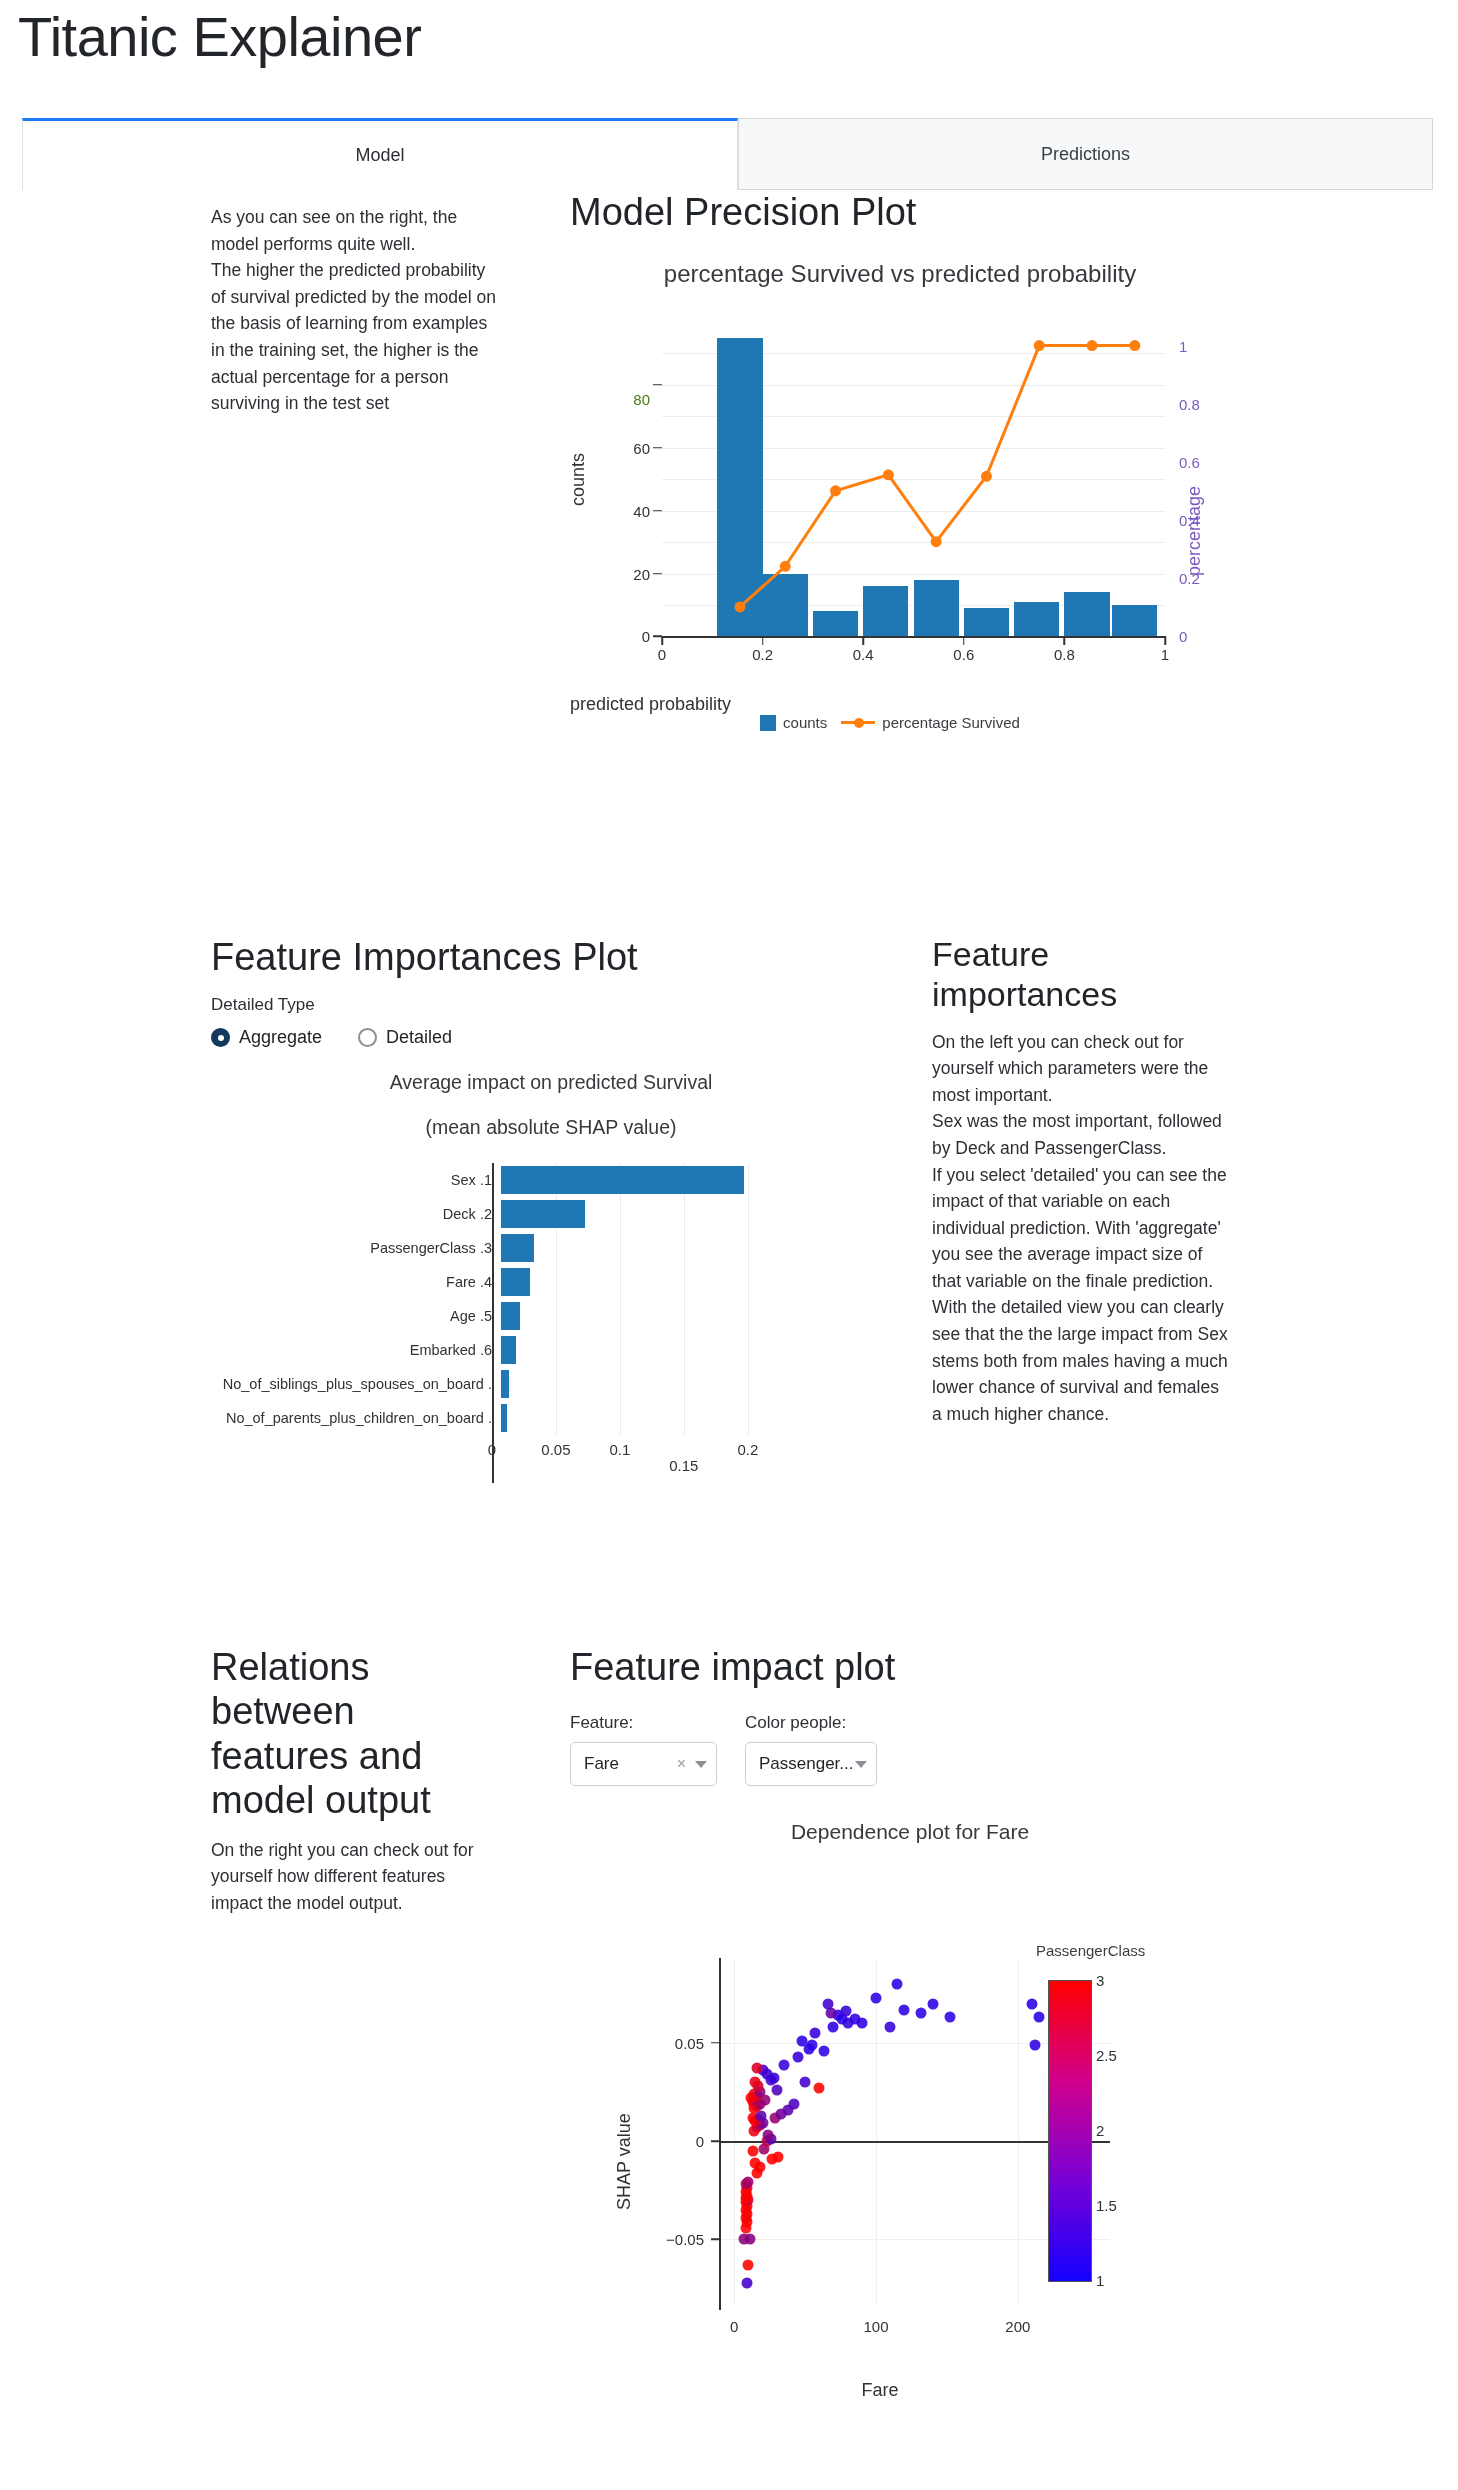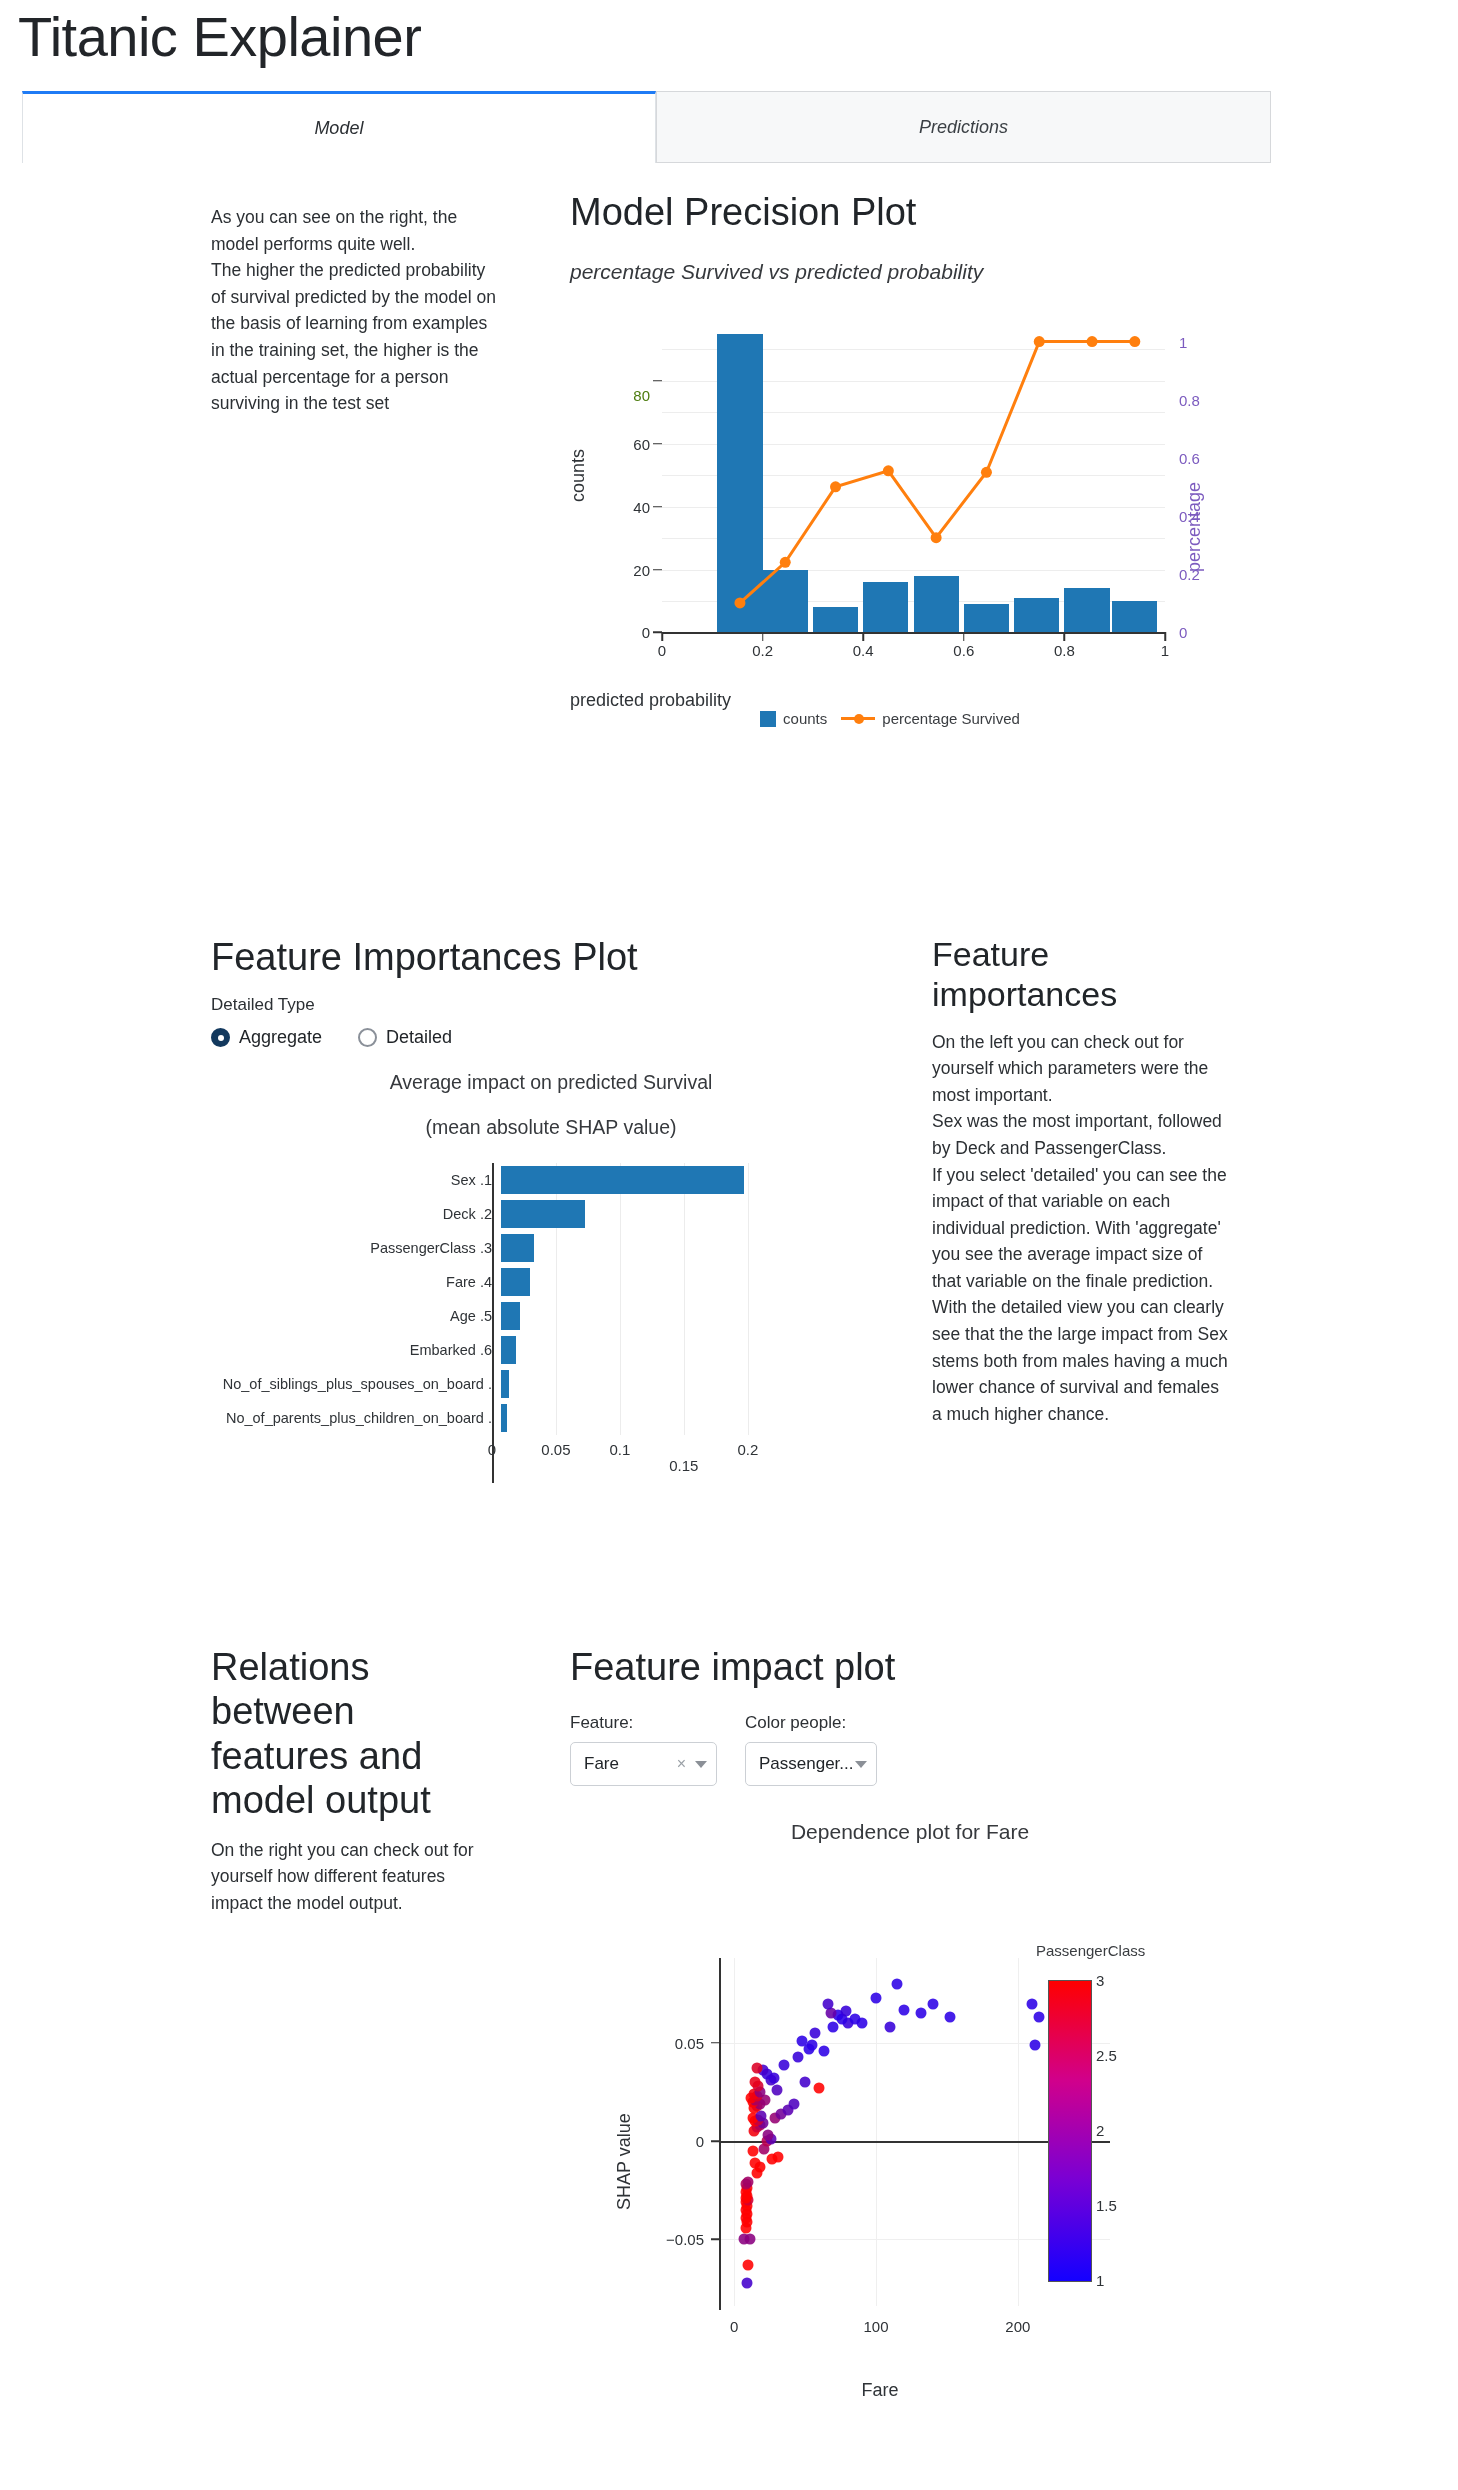--- a/index.html
+++ b/index.html
@@ -6,21 +6,21 @@
   body{
     width:1458px;height:2490px;background:#ffffff;
     font-family:"Liberation Sans", sans-serif;color:#212529;
     overflow:hidden;position:relative;
   }
   .page-title{
     font-size:56px;font-weight:400;color:#222529;
     margin:6px 0 0 18px;letter-spacing:-0.5px;line-height:1.1;
   }
   
-  .tabbar{position:absolute;left:22px;top:91px;width:1249px;height:72px;display:flex;font-style:italic;}
+  .tabbar{position:absolute;left:22px;top:118px;width:1411px;height:72px;display:flex;}
   .tab{
     height:72px;display:flex;align-items:center;justify-content:center;
     font-size:18px;color:#495057;box-sizing:border-box;background:#fff;
   }
   .tab.active{
     width:716px;border-top:3px solid #1f7bf5;border-left:1px solid #dee2e6;
     border-right:1px solid #dee2e6;background:#fff;color:#2b2f33;
   }
   .tab.inactive{
     width:695px;background:#f7f8f9;border:1px solid #d6d8db;border-bottom:1px solid #d6d8db;
@@ -28,21 +28,21 @@
   }
   
   .h2{font-size:38px;font-weight:400;color:#212529;line-height:1.17;margin:0;}
   .h3{font-size:34px;font-weight:400;color:#212529;line-height:1.17;margin:0;}
   .body-text{font-size:17.5px;line-height:1.52;color:#2c3034;margin-top:14px;}
   .body-text p{margin:0;}
   
   .row1-left{position:absolute;left:211px;top:190px;width:290px;}
   .row1-right{position:absolute;left:570px;top:190px;width:660px;}
   
-  .plot-title{font-size:21px;color:#36393d;text-align:left;font-style:italic;}
+  .plot-title{font-size:24px;color:#36393d;text-align:center;}
   .precision-wrap{position:relative;width:640px;height:420px;margin-top:28px;}
   .prec-axis-label-y{
     position:absolute;left:-2px;top:190px;transform:rotate(-90deg);
     transform-origin:left top;font-size:18px;color:#2f3337;white-space:nowrap;
   }
   .prec-axis-label-y2{
     position:absolute;left:614px;top:260px;transform:rotate(-90deg);
     transform-origin:left top;font-size:18px;color:#7c5bbf;white-space:nowrap;
   }
   .prec-axis-label-x{position:absolute;left:0;top:378px;width:640px;font-size:18px;color:#2f3337;}

